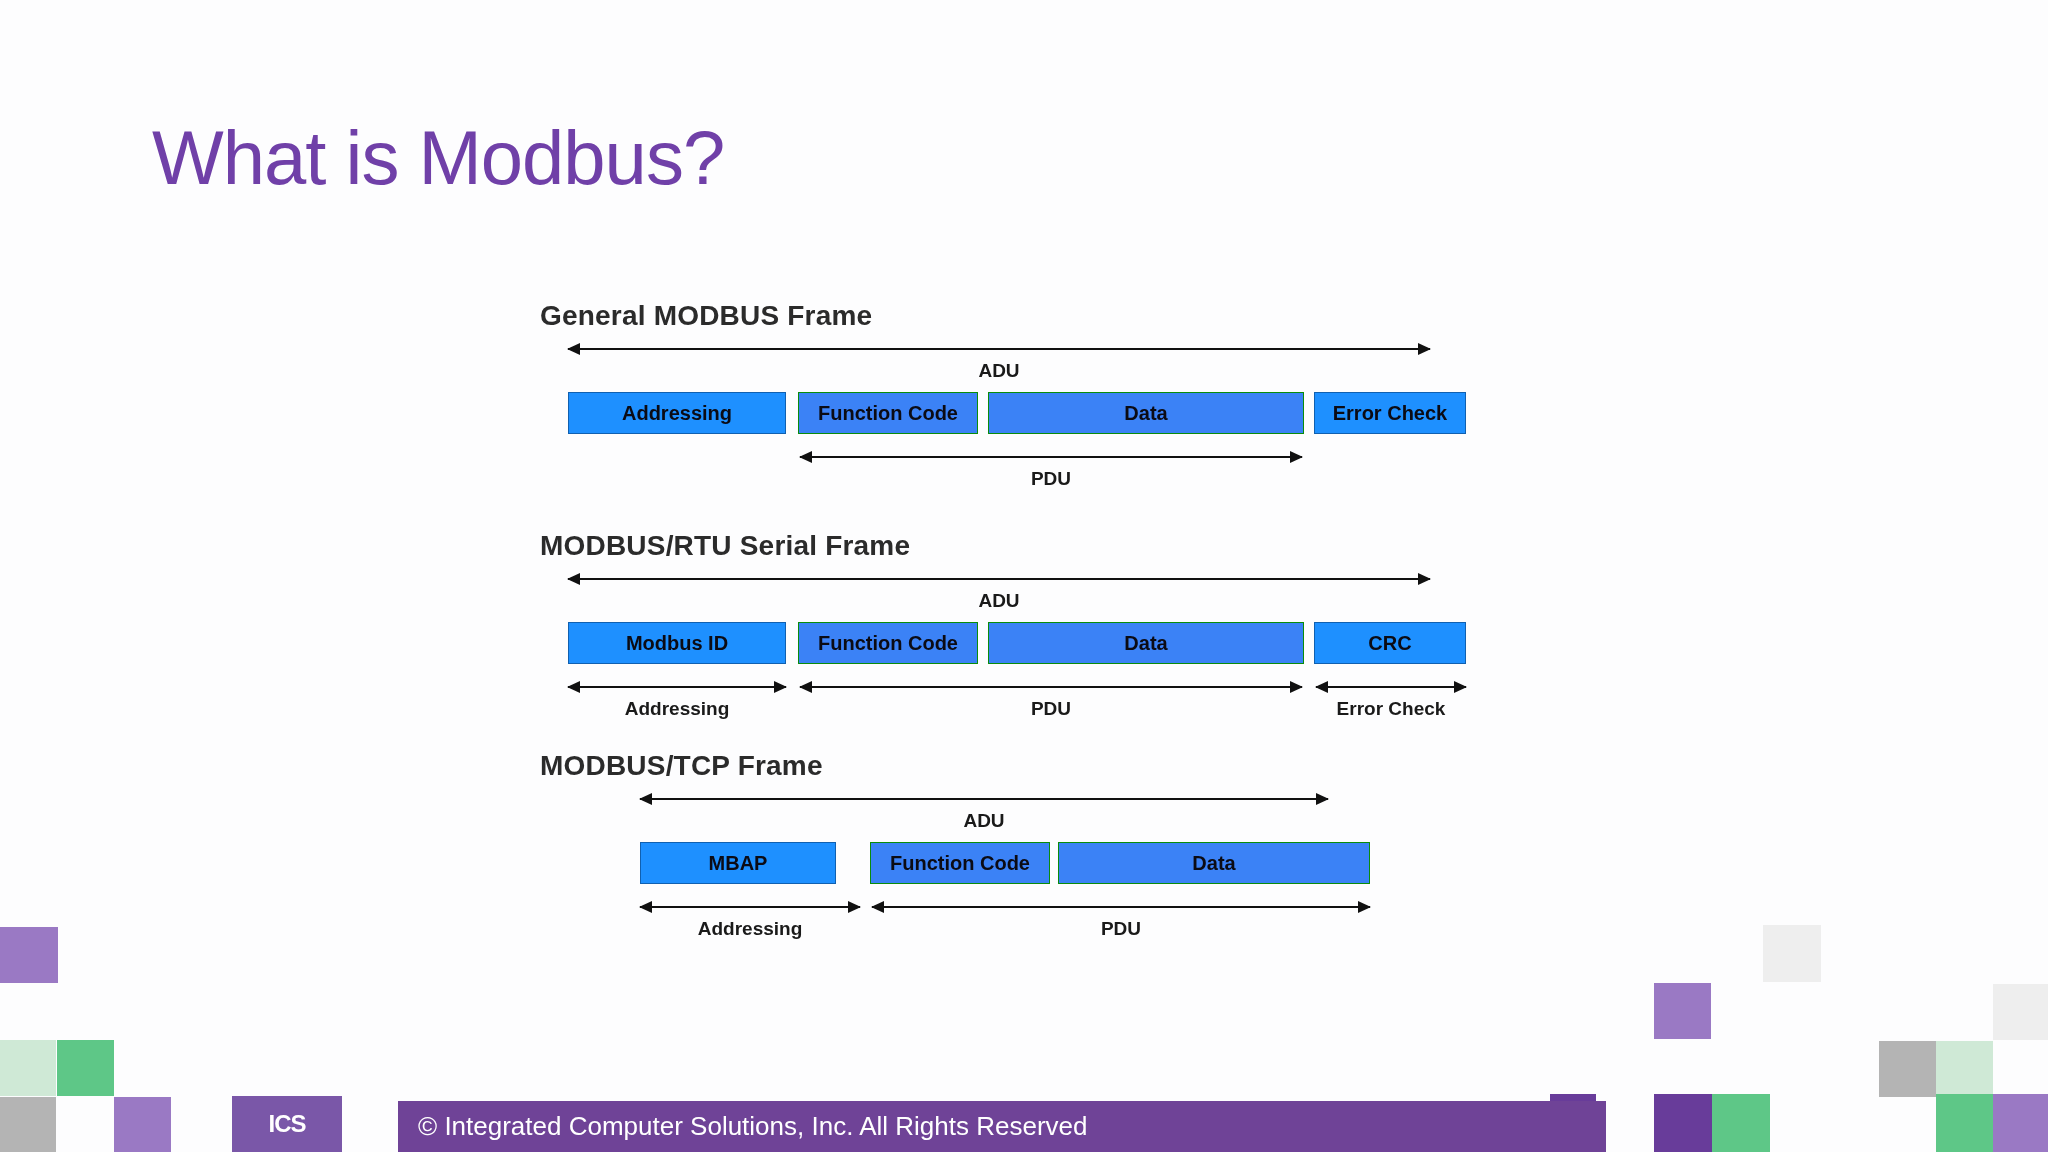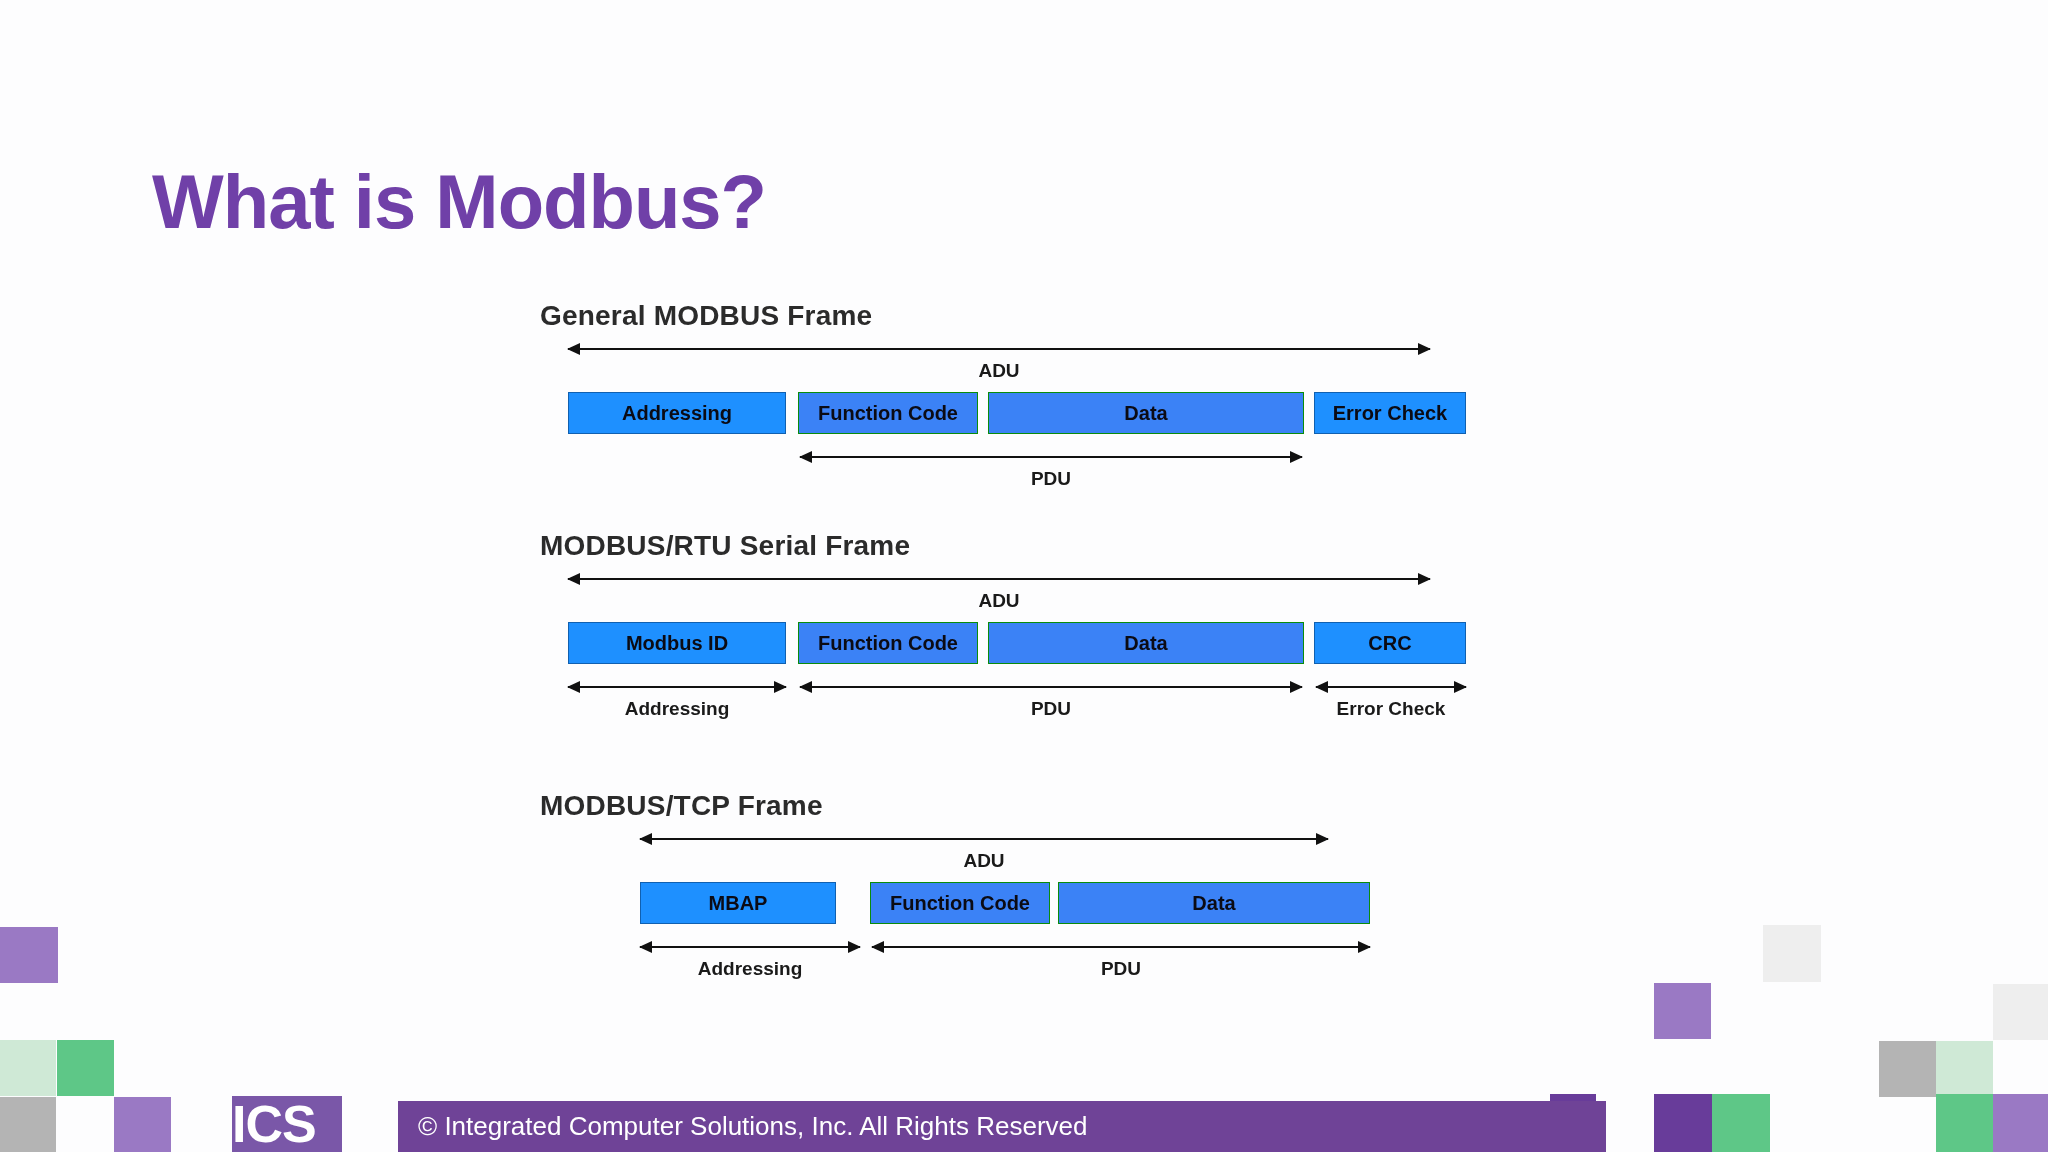--- a/index.html
+++ b/index.html
@@ -15,26 +15,25 @@
     font-family: "Liberation Sans", sans-serif;
     background: #fdfdfe;
   }
 
   
   #slide-title {
     position: absolute;
     left: 152px;
     top: 118px;
     font-size: 76px;
-    font-weight: bold;
+    font-weight: normal;
     color: #7040a8;
     letter-spacing: -1px;
     line-height: 1.05;
     white-space: nowrap;
-    margin-top: 44px;
   }
 
   
   #diagram {
     position: absolute;
     left: 540px;
     top: 300px;
     width: 960px;
     height: 680px;
   }
@@ -134,23 +133,23 @@
     position: absolute;
     left: 232px;
     top: 1096px;
     width: 110px;
     height: 56px;
     background: #7a57a8;
   }
   #ics-logo-text {
     display: block;
     width: 100%;
-    text-align: left;
+    text-align: center;
     line-height: 56px;
-    font-size: 52px;
+    font-size: 24px;
     font-weight: bold;
     color: #ffffff;
     letter-spacing: -1px;
     font-family: "Liberation Sans", sans-serif;
     border-radius: 28px;
   }
 
   
   .deco {
     position: absolute;
@@ -194,21 +193,21 @@
     <div class="span-arrow" style="left:28px; top:156px; width:218px;"></div>
     <div class="span-label" style="left:28px; top:168px; width:218px;">Addressing</div>
 
     <div class="span-arrow" style="left:260px; top:156px; width:502px;"></div>
     <div class="span-label" style="left:260px; top:168px; width:502px;">PDU</div>
 
     <div class="span-arrow" style="left:776px; top:156px; width:150px;"></div>
     <div class="span-label" style="left:776px; top:168px; width:150px;">Error Check</div>
   </div>
 
-  <div class="frame-block" style="top:450px; height:230px;margin-top:40px;">
+  <div class="frame-block" style="top:450px; height:230px;">
 
     <div class="frame-heading">MODBUS/TCP Frame</div>
 
     <div class="span-arrow" style="left:100px; top:48px; width:688px;"></div>
     <div class="span-label" style="left:100px; top:60px; width:688px;">ADU</div>
 
     <div class="field-box f-blue" style="left:100px; top:92px; width:196px;">MBAP</div>
     <div class="field-box f-green" style="left:330px; top:92px; width:180px;">Function Code</div>
     <div class="field-box f-green" style="left:518px; top:92px; width:312px;">Data</div>
 

